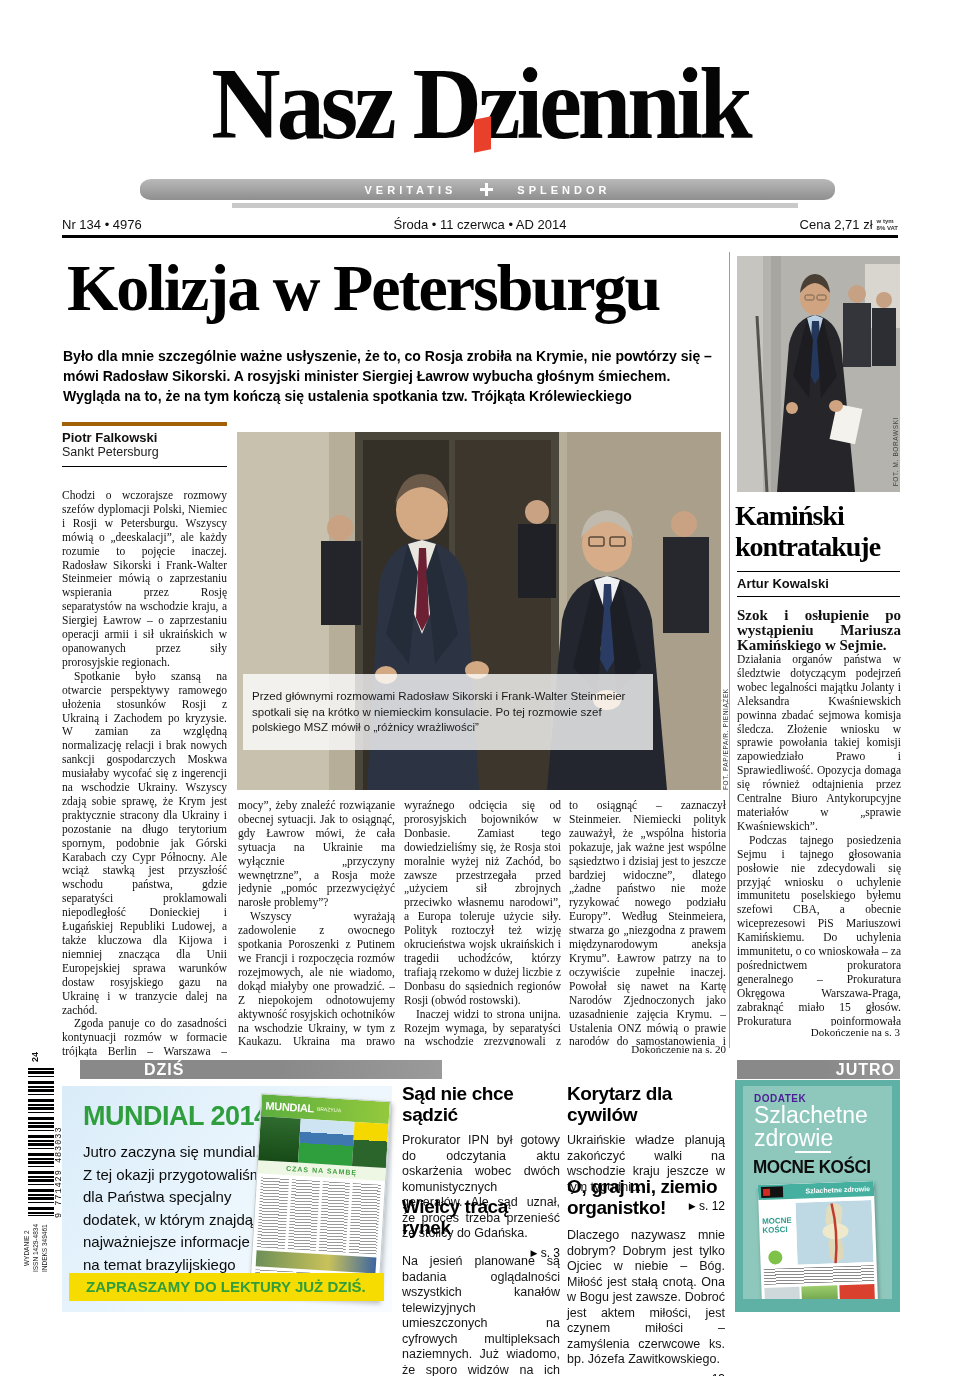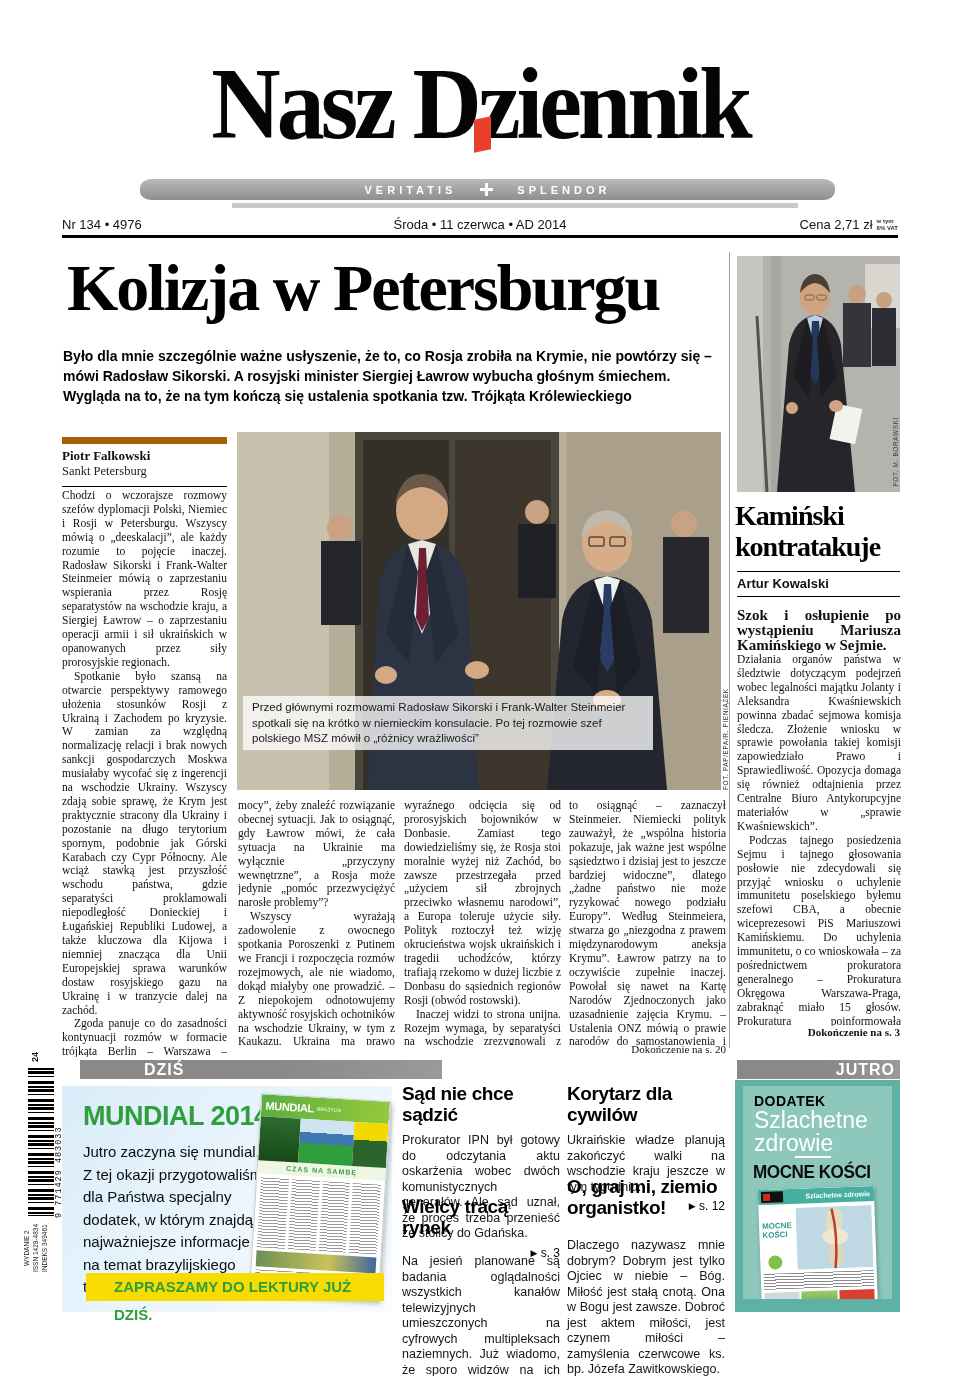--- a/index.html
+++ b/index.html
@@ -27,45 +27,45 @@
   .dl-issue{left:62px;}
   .dl-date{left:0;right:0;text-align:center;}
   .dl-price{right:62px;display:flex;align-items:center;gap:4px;}
   .price-note{display:flex;flex-direction:column;font-size:6px;line-height:6.5px;font-weight:700;color:#333;}
   .rule-main{left:62px;top:235px;width:836px;height:3px;background:#000;}
 
   
   .headline{left:59px;top:247px;font-family:"Liberation Serif",serif;font-weight:700;
             font-size:66px;line-height:1;letter-spacing:-2px;color:#000;}
   .standfirst{left:63px;top:347px;width:655px;font-weight:700;font-size:14px;line-height:1.42;color:#000;}
-  .byline-block{left:62px;top:437px;width:165px;border-top:7px solid #a16207;border-bottom:1px solid #000;
-                padding:4px 0 7px;font-family:Liberation Serif, serif;}
+  .byline-block{left:62px;top:422px;width:165px;border-top:4px solid #a16207;border-bottom:1px solid #000;
+                padding:4px 0 7px;}
   .byline-name{font-weight:700;font-size:13px;}
   .byline-place{font-size:12.5px;color:#222;}
   .vdivider{left:729px;top:252px;width:1px;height:796px;background:#9d9d9d;}
 
   .main-photo{left:237px;top:432px;width:484px;height:358px;overflow:hidden;}
   .photo-caption{position:absolute;left:6px;bottom:40px;width:392px;
-                 background:rgba(255,255,255,0.78);padding:4px 9px;
+                 background:rgba(255,255,255,0.78);padding:15px 9px;
                  font-size:11.5px;line-height:1.32;color:#1a1a1a;}
   .photo-credit{left:722px;top:690px;height:100px;
                 writing-mode:vertical-rl;transform:rotate(180deg);
                 font-size:6.5px;letter-spacing:0.6px;color:#333;white-space:nowrap;}
 
   .coltext{font-family:"Liberation Serif",serif;font-size:11.5px;line-height:13.9px;
            text-align:justify;color:#101010;overflow:hidden;}
   .coltext p{margin:0;}
   .coltext p + p{text-indent:12px;}
   .col1{left:62px;top:489px;width:165px;height:568px;}
   .col2{left:238px;top:799px;width:157px;height:246px;}
   .col3{left:404px;top:799px;width:157px;height:246px;}
   .col4{left:569px;top:799px;width:157px;height:246px;}
   .continuation{font-size:11px;color:#111;text-align:right;font-family:"Liberation Serif",serif;}
   .cont4{left:569px;top:1043px;width:157px;}
-  .cont-sec{left:737px;top:1026px;width:163px;font-weight:bold;}
+  .cont-sec{left:737px;top:1026px;width:163px;}
 
   
   .sec-photo{left:737px;top:256px;width:163px;height:236px;overflow:hidden;}
   .sec-credit{position:absolute;right:1px;bottom:6px;writing-mode:vertical-rl;transform:rotate(180deg);
               font-size:6.5px;letter-spacing:0.6px;color:#444;}
   .sec-headline{left:735px;top:500px;width:170px;font-family:"Liberation Serif",serif;
                 font-weight:700;font-size:28px;line-height:31px;letter-spacing:-1px;color:#000;}
   .sec-byline{left:737px;top:571px;width:163px;border-top:1px solid #000;border-bottom:1px solid #000;
               padding:4px 0 5px;font-weight:700;font-size:13px;}
   .sec-body{left:737px;top:608px;width:164px;height:418px;overflow:hidden;
@@ -80,22 +80,22 @@
   .bar-today{left:62px;width:362px;padding-left:64px;box-sizing:border-box;margin-left:18px;}
   .bar-tomorrow{left:737px;width:163px;text-align:right;padding-right:5px;box-sizing:border-box;}
 
   
   .mundial{left:62px;top:1086px;width:330px;height:226px;
            background:linear-gradient(130deg,#d9ecf9 0%,#ecf6fd 55%,#f9fcff 100%);}
   .mundial-title{position:absolute;left:21px;top:15px;font-size:27px;font-weight:700;
                  color:#2f9e3c;letter-spacing:-0.5px;}
   .mundial-body{position:absolute;left:21px;top:55px;width:205px;font-size:15px;line-height:22.5px;
                 color:#0c0c0c;white-space:pre-line;}
-  .mundial-cta{position:absolute;left:24px;right:8px;bottom:11px;height:28px;background:#f6dc00;
-               color:#2f9e3c;font-weight:700;font-size:15px;line-height:28px;padding-left:28px;}
+  .mundial-cta{position:absolute;left:7px;right:8px;bottom:11px;height:28px;background:#f6dc00;
+               color:#2f9e3c;font-weight:700;font-size:15px;line-height:28px;padding-left:17px;}
   .m-preview{position:absolute;right:7px;top:11px;width:128px;height:198px;background:#fff;
              transform:rotate(3.5deg);border:1px solid #c3cdd2;box-shadow:2px 3px 5px rgba(0,0,0,0.25);
              overflow:hidden;font-family:"Liberation Sans",sans-serif;}
   .mp-header{height:22px;background:linear-gradient(90deg,#5cae3e,#94c93d);
              color:#fff;display:flex;align-items:center;gap:3px;padding:0 4px;}
   .mp-title{font-weight:700;font-size:11px;letter-spacing:-0.3px;}
   .mp-sub{font-size:5px;line-height:6px;color:#fffde9;}
   .mp-photos{height:44px;display:flex;}
   .mp-ph1{flex:1.2;background:linear-gradient(180deg,#2f6b2f,#174a17);}
   .mp-ph2{flex:1.6;background:linear-gradient(180deg,#cfe4f2 30%,#3f78b0 30% 55%,#2f9e3c 55%);}
@@ -113,21 +113,21 @@
   .teaser{width:158px;}
   .tA{left:402px;} .tB{left:567px;}
   .teaser-title{font-weight:700;font-size:19px;line-height:21px;letter-spacing:-0.4px;color:#000;}
   .teaser-body{font-size:12.5px;line-height:15.5px;text-align:justify;color:#151515;margin-top:8px;}
   .pageref{text-align:right;font-size:12px;margin-top:4px;color:#000;}
   .arrow-icon{font-size:9px;position:relative;top:-1px;}
 
   
   .dodatek{left:735px;top:1080px;width:165px;height:232px;background:#5fb1a6;}
   .dd-inner{position:absolute;left:8px;right:8px;top:6px;bottom:13px;background:#8ec8bd;overflow:hidden;}
-  .dd-kicker{margin:7px 0 0 11px;color:#000000;font-weight:700;font-size:14px;letter-spacing:0.5px;}
+  .dd-kicker{margin:7px 0 0 11px;color:#4c1d95;font-weight:700;font-size:10px;letter-spacing:0.5px;}
   .dd-title{margin:0 0 0 11px;color:#fff;font-size:23px;line-height:23px;font-weight:400;}
   .dd-underline{width:36px;height:2px;background:#fff;margin:1px 0 3px 52px;}
   .dd-subtitle{margin:1px 0 5px 10px;color:#0d0d0d;font-weight:700;font-size:19px;letter-spacing:-0.5px;
                transform:scaleX(0.9);transform-origin:left;white-space:nowrap;}
   .dd-preview{position:relative;width:116px;height:128px;margin:0 auto;background:#fff;
               transform:rotate(-2deg);box-shadow:1px 2px 4px rgba(0,0,0,0.3);overflow:hidden;}
   .ddp-header{height:15px;background:#45b0a0;color:#fff;font-weight:700;font-size:7px;line-height:15px;
               text-align:right;padding-right:4px;}
   .ddp-logo{position:absolute;left:3px;top:2px;width:22px;height:11px;background:#111;}
   .ddp-logo::after{content:"";position:absolute;left:2px;top:2px;width:7px;height:7px;background:#d02b1e;}
@@ -332,21 +332,21 @@
     <div class="teaser-body" style="margin-top:16px;">Na jesień planowane są badania oglądalności wszystkich kanałów telewizyjnych umieszczonych na cyfrowych multipleksach naziemnych. Już wiadomo, że sporo widzów na ich rzecz straciły największe stacje.</div>
 
   </div>
   <div class="abs teaser tB" style="top:1083px;">
     <div class="teaser-title">Korytarz dla cywilów</div>
     <div class="teaser-body">Ukraińskie władze planują zakończyć walki na wschodzie kraju jeszcze w tym tygodniu.</div>
     <div class="pageref"><span class="arrow-icon">▶</span> <span>s. 12</span></div>
   </div>
   <div class="abs teaser tB" style="top:1176px;">
     <div class="teaser-title">O, graj mi, ziemio organistko!</div>
-    <div class="teaser-body" style="margin-top:20px;">Dlaczego nazywasz mnie dobrym? Dobrym jest tylko Ojciec w niebie – Bóg. Miłość jest stałą cnotą. Ona w Bogu jest zawsze. Dobroć jest aktem miłości, jest czynem miłości – zamyślenia czerwcowe ks. bp. Józefa Zawitkowskiego.</div>
+    <div class="teaser-body" style="margin-top:10px;">Dlaczego nazywasz mnie dobrym? Dobrym jest tylko Ojciec w niebie – Bóg. Miłość jest stałą cnotą. Ona w Bogu jest zawsze. Dobroć jest aktem miłości, jest czynem miłości – zamyślenia czerwcowe ks. bp. Józefa Zawitkowskiego.</div>
     <div class="pageref"> <span>s. 13</span></div>
   </div>
 
   <div class="abs dodatek">
     <div class="dd-inner">
       <div class="dd-kicker">DODATEK</div>
       <div class="dd-title">Szlachetne</div>
       <div class="dd-title">zdrowie</div>
       <div class="dd-underline"></div>
       <div class="dd-subtitle">MOCNE KOŚCI</div>

